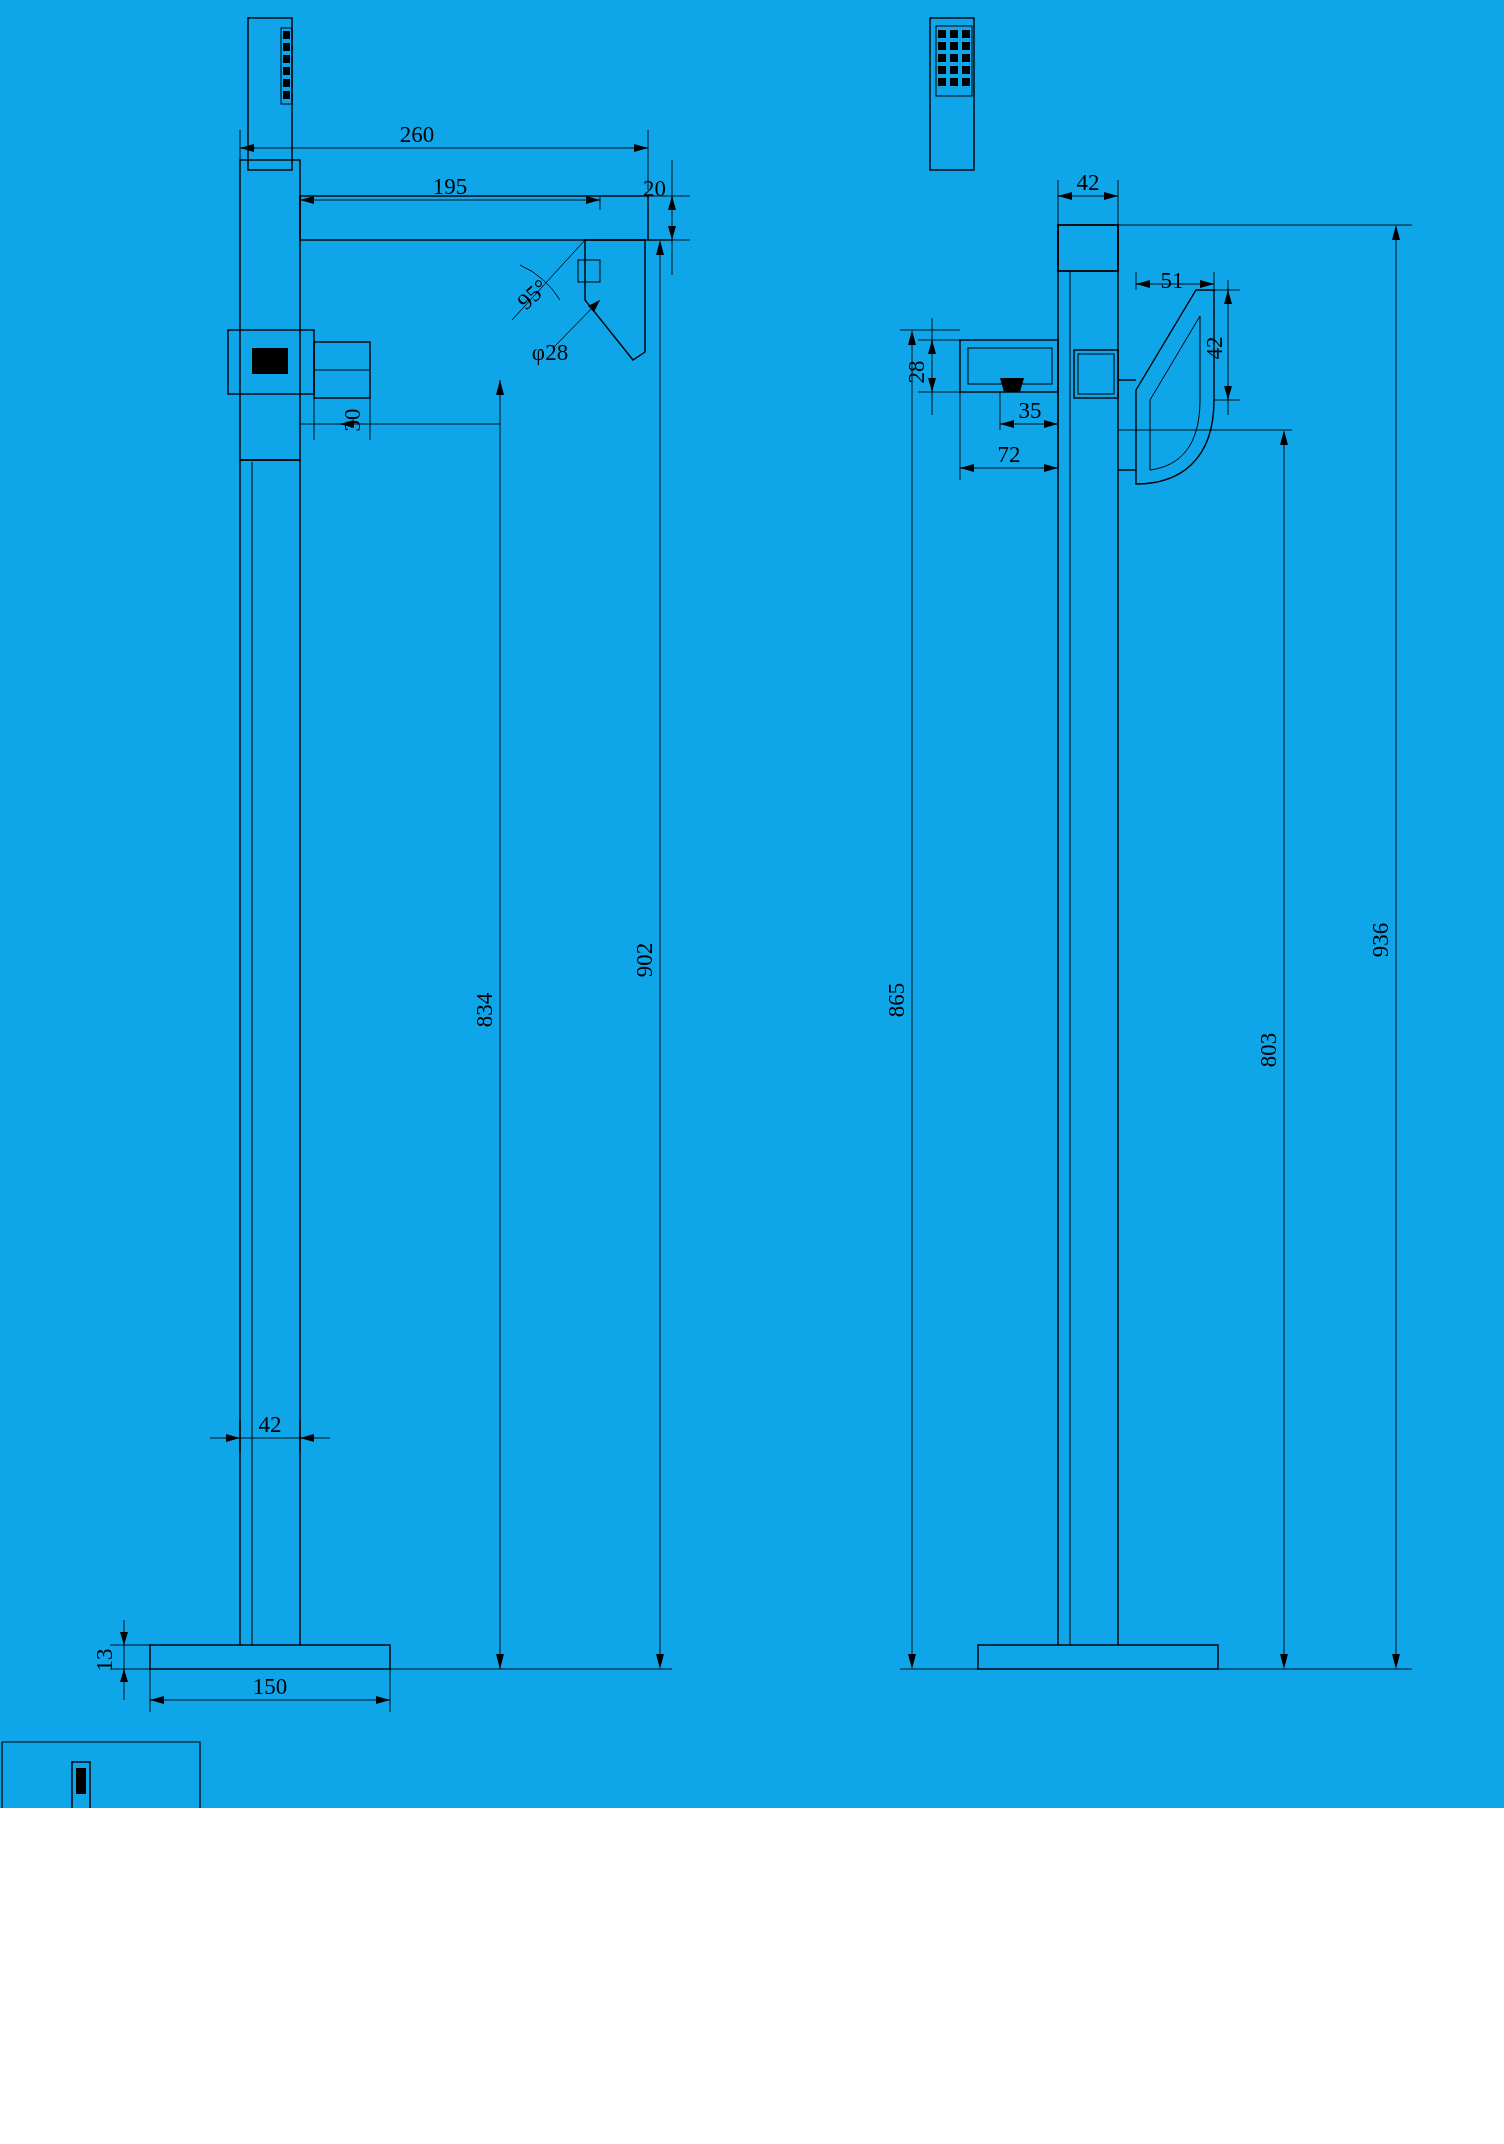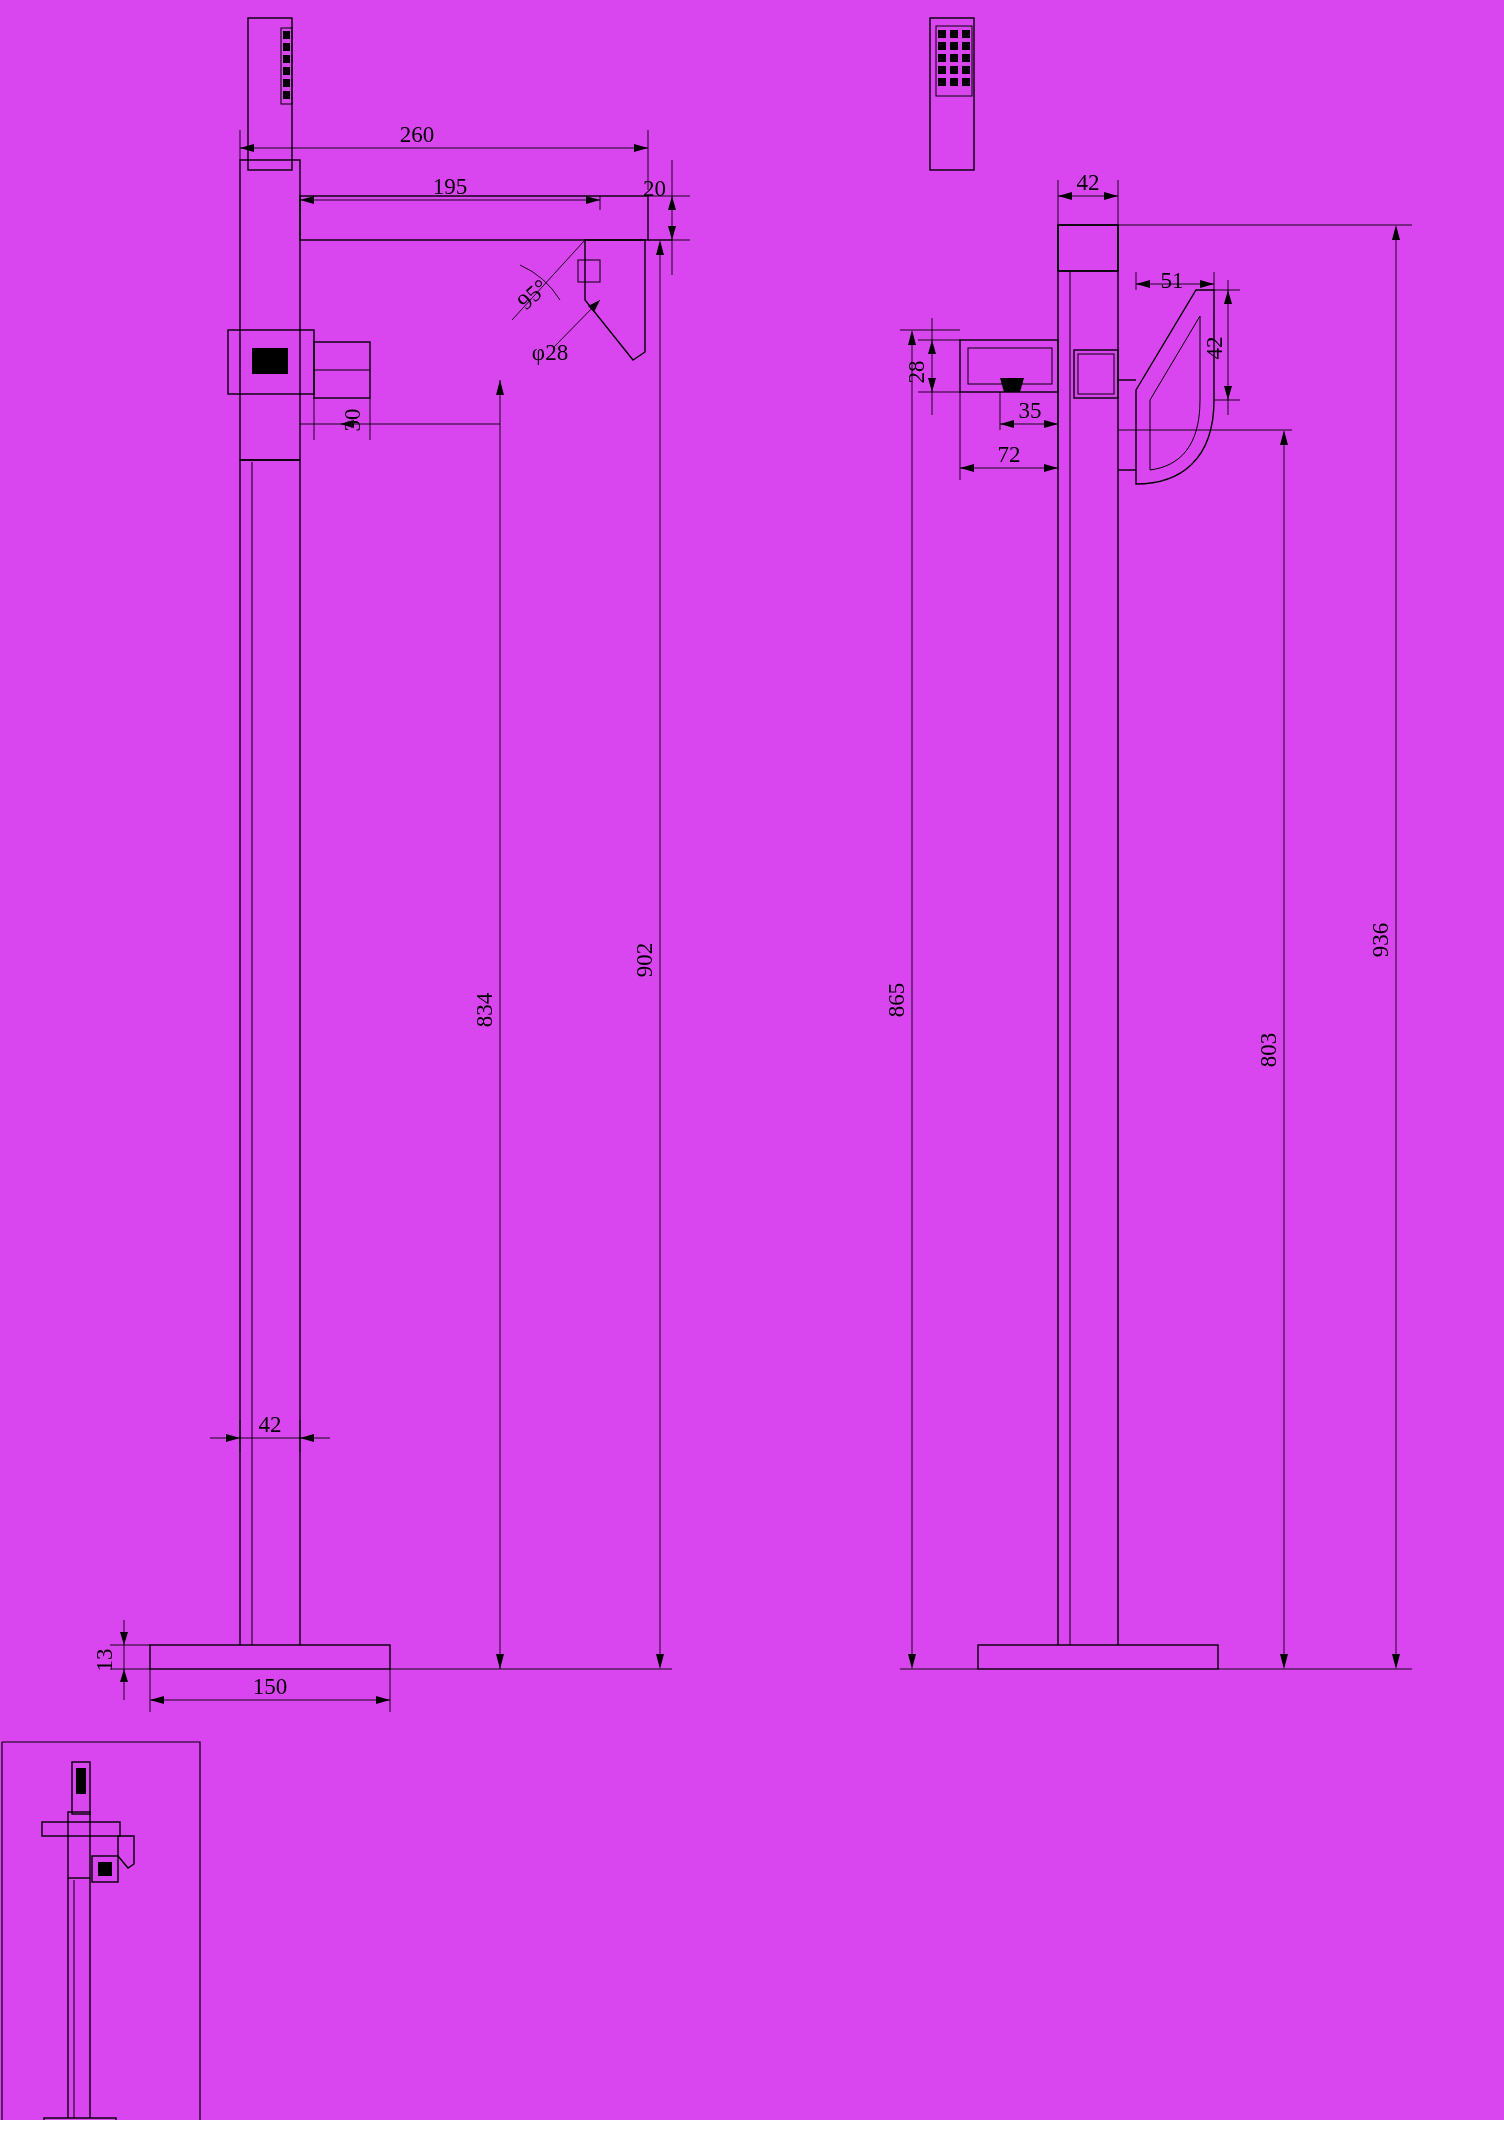--- a/index.html
+++ b/index.html
@@ -7,22 +7,22 @@
     padding: 0;
     background: #ffffff;
   }
   body {
     font-family: "Liberation Serif", serif;
     color: #000000;
   }
   #sheet {
     position: relative;
     width: 1504px;
-    height: 2120px;
-    background: #d946ef;
+    height: 1808px;
+    background: #0ea5e9;
     overflow: hidden;
   }
   svg.drawing {
     position: absolute;
     left: 0;
     top: 0;
     width: 1504px;
     height: 2144px;
   }
   .ln {

